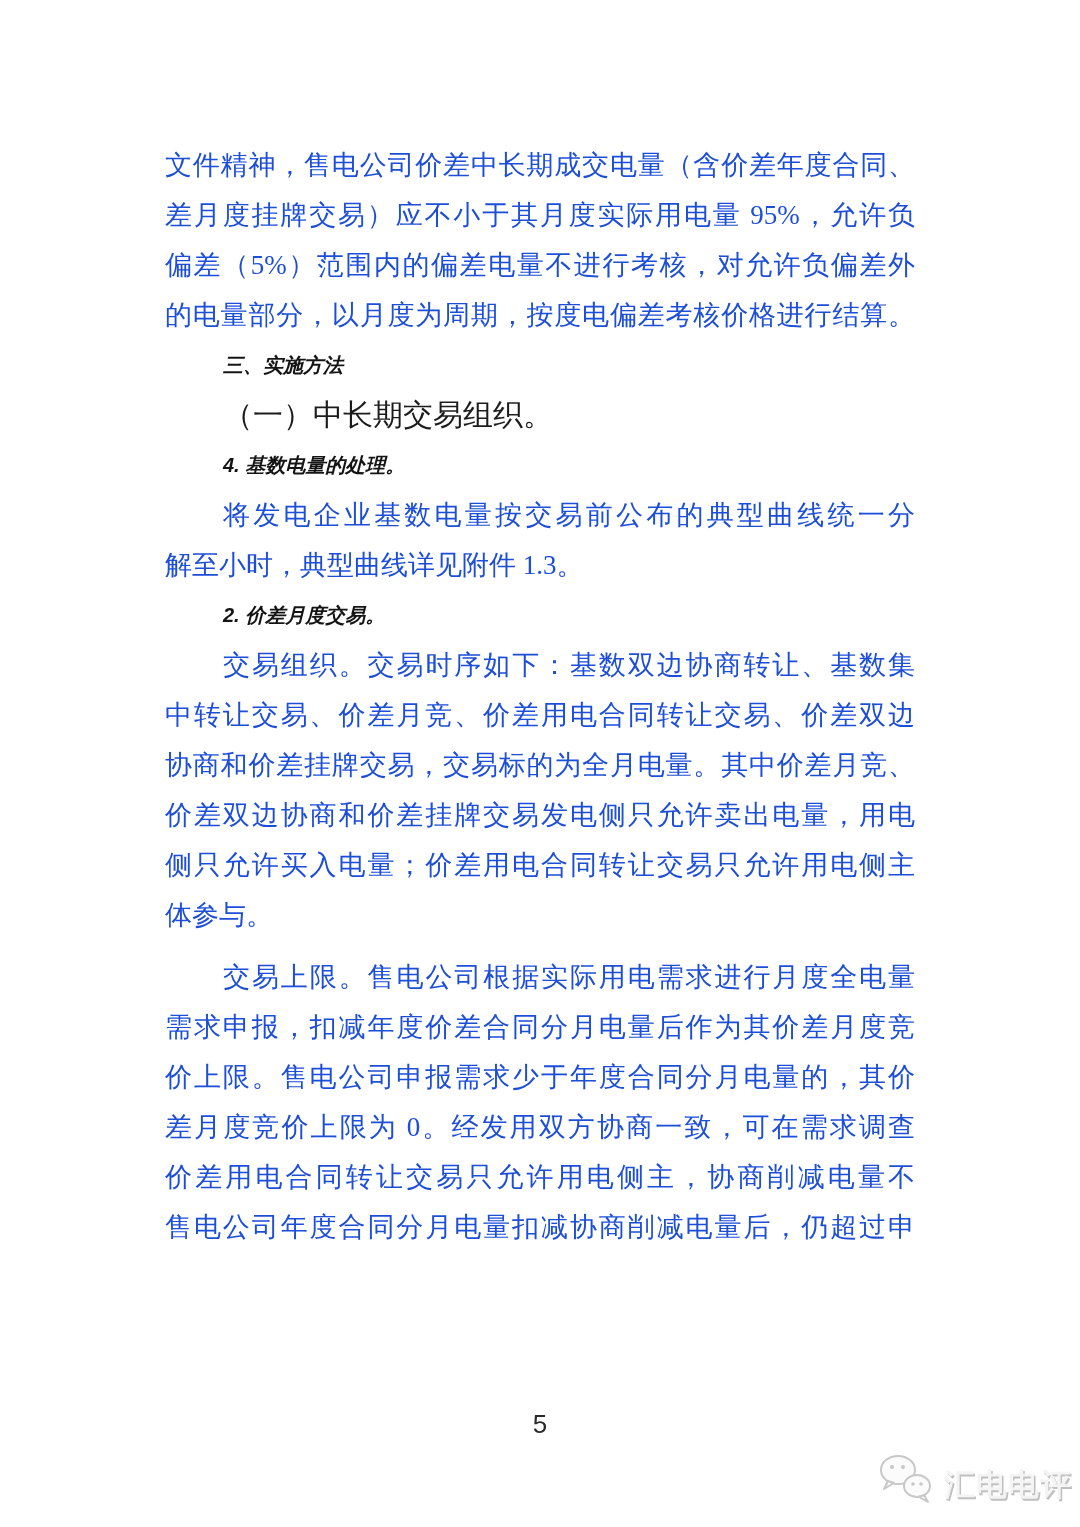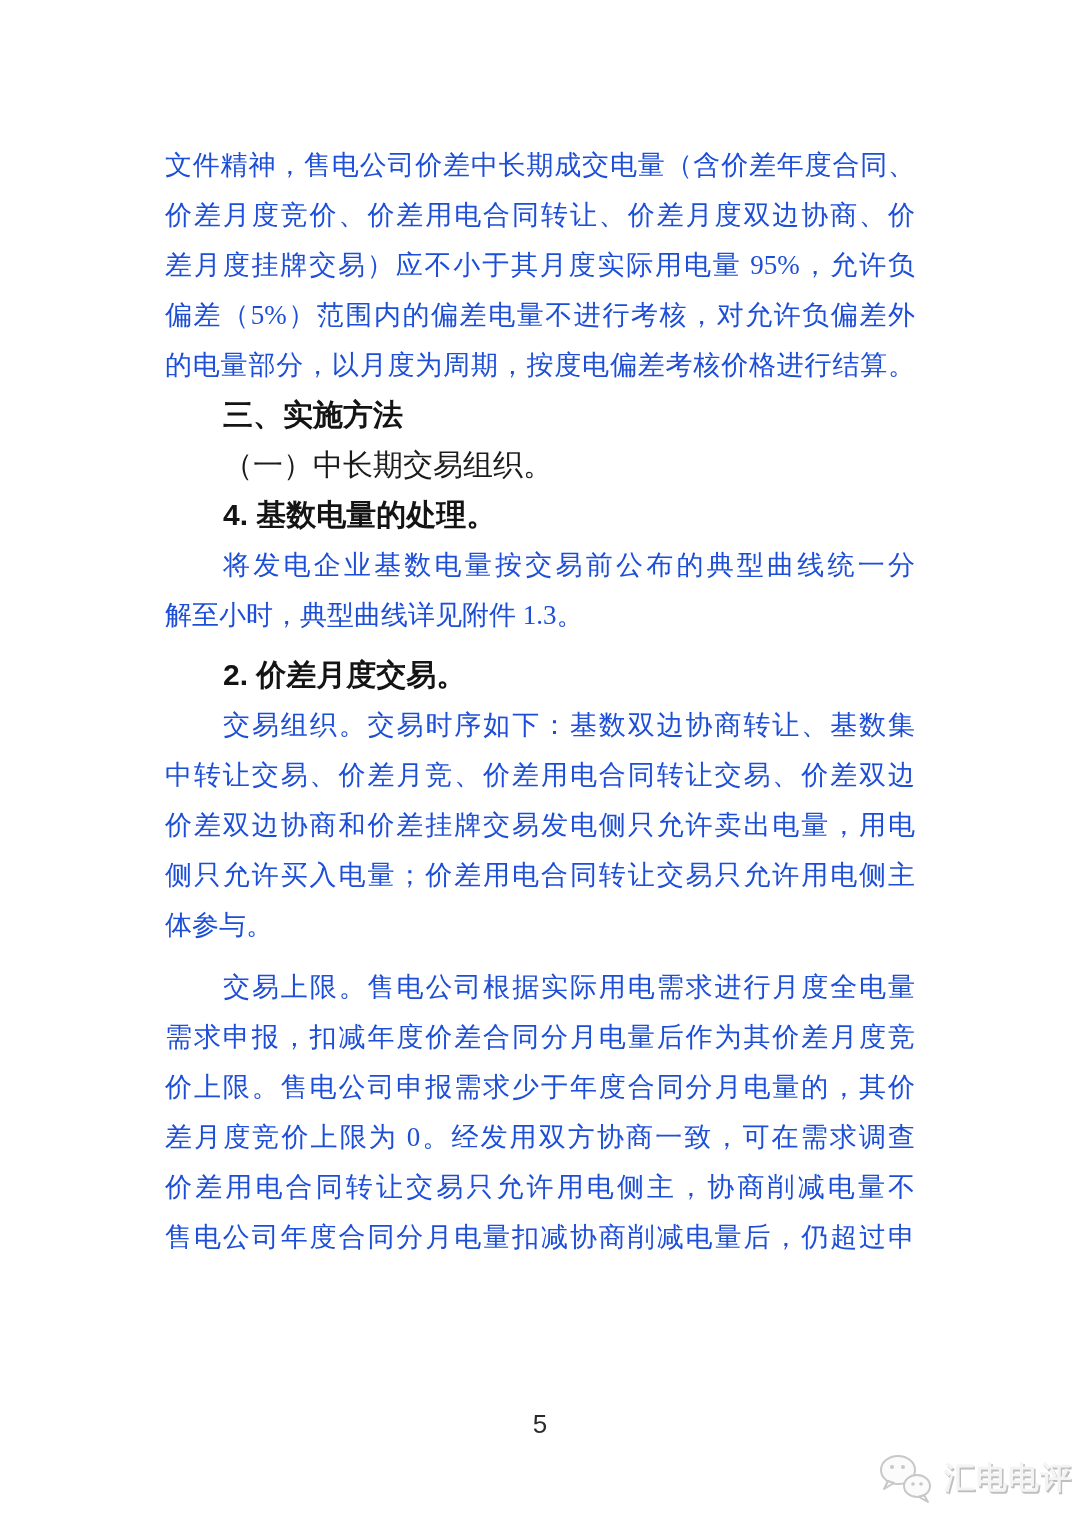--- a/index.html
+++ b/index.html
@@ -42,50 +42,51 @@
     text-justify: inter-character;
   }
   
   .indent {
     padding-left: 58px;
   }
   
   .h-black {
     font-weight: bold;
     font-family: "Liberation Sans", "DejaVu Sans", sans-serif;
-    font-size: 30px;
+    font-size: 20px;
     color: #141414;
+    font-style: italic;
   }
   .h-kai {
     font-weight: normal;
     font-size: 30px;
     color: #1b1b1b;
   }
-  .gap-sm { margin-top: 10px; }
+  .gap-sm { margin-top: 0; }
   .gap-md { margin-top: 12px; }
 
   .footer-pageno {
     position: absolute;
     left: 0;
     top: 1408px;
     width: 1080px;
     text-align: center;
     font-size: 26px;
     line-height: 32px;
     color: #2a2a2a;
     font-family: "Liberation Sans", "DejaVu Sans", sans-serif;
   }
 
   
   .watermark {
     position: absolute;
     right: 8px;
     top: 1450px;
     display: flex;
-    align-items: center;
+    align-items: flex-end;
     gap: 8px;
   }
   .wm-icon {
     width: 60px;
     height: 56px;
     display: block;
   }
   .wm-text {
     font-size: 31px;
     letter-spacing: 1px;
@@ -98,21 +99,20 @@
 </style>
 </head>
 <body>
 
 <div class="page">
 
   <div class="content">
 
     <div>
       <div class="line jline">文件精神，售电公司价差中长期成交电量（含价差年度合同、</div>
-      <div class="line jline">价差月度竞价、价差用电合同转让、价差月度双边协商、价</div>
       <div class="line jline">差月度挂牌交易）应不小于其月度实际用电量 95%，允许负</div>
       <div class="line jline">偏差（5%）范围内的偏差电量不进行考核，对允许负偏差外</div>
       <div class="line jline">的电量部分，以月度为周期，按度电偏差考核价格进行结算。</div>
     </div>
 
     <div class="line h-black indent">三、实施方法</div>
 
     <div class="line h-kai indent">（一）中长期交易组织。</div>
 
     <div class="line h-black indent">4. 基数电量的处理。</div>
@@ -120,20 +120,21 @@
     <div>
       <div class="line jline indent">将发电企业基数电量按交易前公布的典型曲线统一分</div>
       <div class="line">解至小时，典型曲线详见附件 1.3。</div>
     </div>
 
     <div class="line h-black indent gap-sm">2. 价差月度交易。</div>
 
     <div>
       <div class="line jline indent">交易组织。交易时序如下：基数双边协商转让、基数集</div>
       <div class="line jline">中转让交易、价差月竞、价差用电合同转让交易、价差双边</div>
+      <div class="line jline">协商和价差挂牌交易，交易标的为全月电量。其中价差月竞、</div>
       <div class="line jline">价差双边协商和价差挂牌交易发电侧只允许卖出电量，用电</div>
       <div class="line jline">侧只允许买入电量；价差用电合同转让交易只允许用电侧主</div>
       <div class="line">体参与。</div>
     </div>
 
     <div class="gap-md">
       <div class="line jline indent">交易上限。售电公司根据实际用电需求进行月度全电量</div>
       <div class="line jline">需求申报，扣减年度价差合同分月电量后作为其价差月度竞</div>
       <div class="line jline">价上限。售电公司申报需求少于年度合同分月电量的，其价</div>
       <div class="line jline">差月度竞价上限为 0。经发用双方协商一致，可在需求调查</div>

